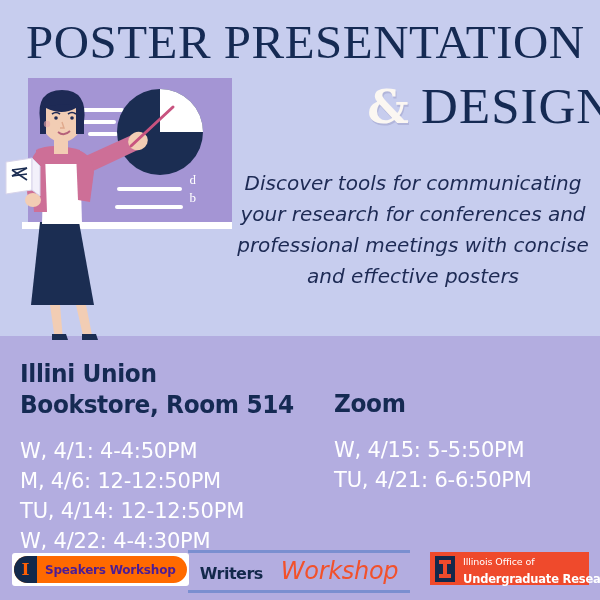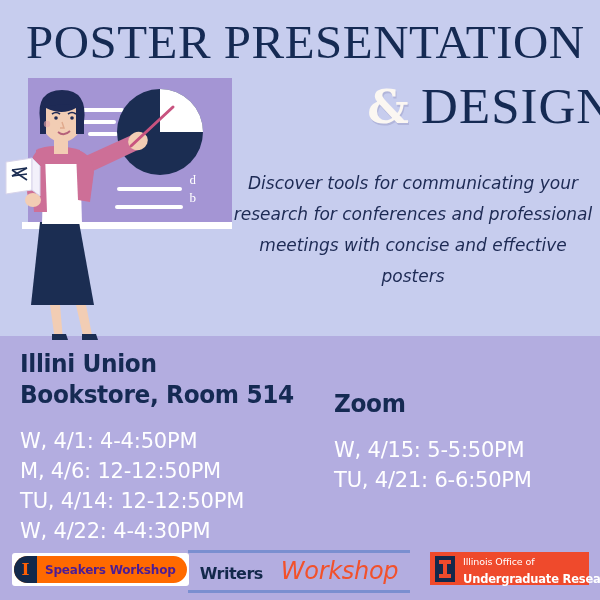--- a/index.html
+++ b/index.html
@@ -75,39 +75,39 @@
 
   
   .desc {
     position: absolute;
     left: 232px;
     top: 168px;
     width: 362px;
     text-align: center;
     font-family: "DejaVu Sans", "Liberation Sans", sans-serif;
     font-style: italic;
-    font-size: 17px;
+    font-size: 20px;
     line-height: 31px;
     color: #1d2a54;
   }
 
   
   .illus {
     position: absolute;
     left: 0;
     top: 72px;
     width: 232px;
     height: 268px;
   }
 
   
   .col-venue {
     position: absolute;
     left: 20px;
-    top: 348px;
+    top: 358px;
     width: 320px;
   }
   .col-zoom {
     position: absolute;
     left: 334px;
     top: 388px;
     width: 262px;
   }
   .venue-head {
     font-family: "DejaVu Sans", "Liberation Sans", sans-serif;

